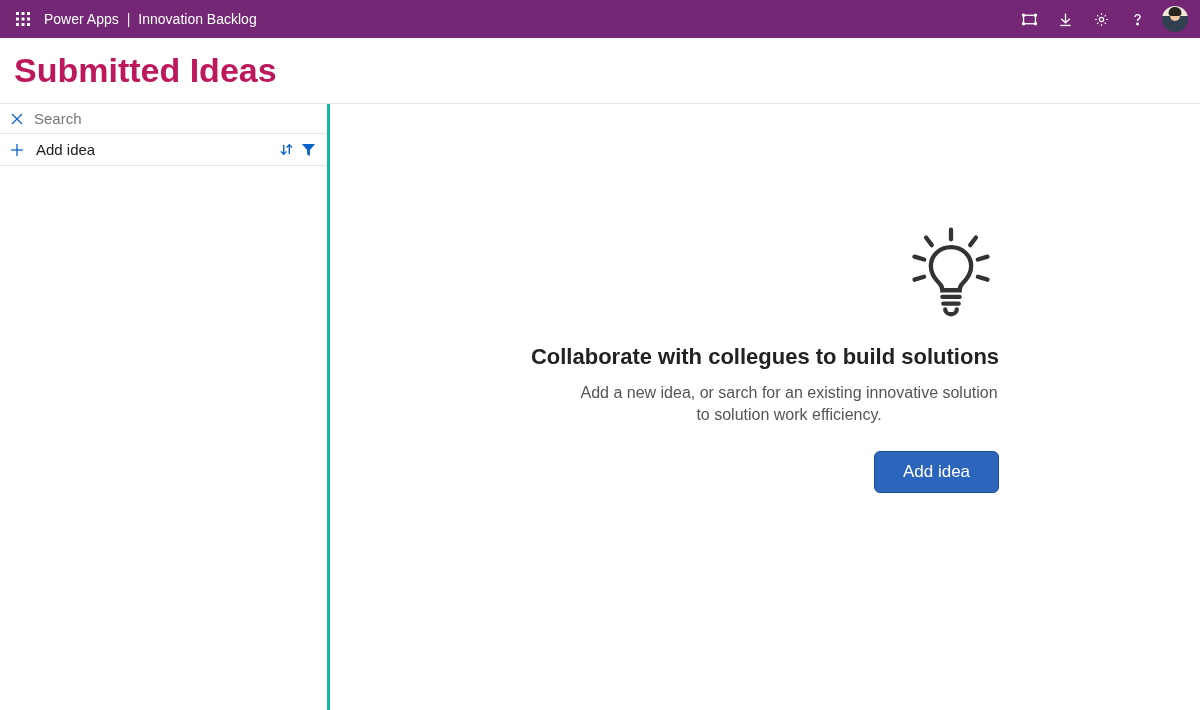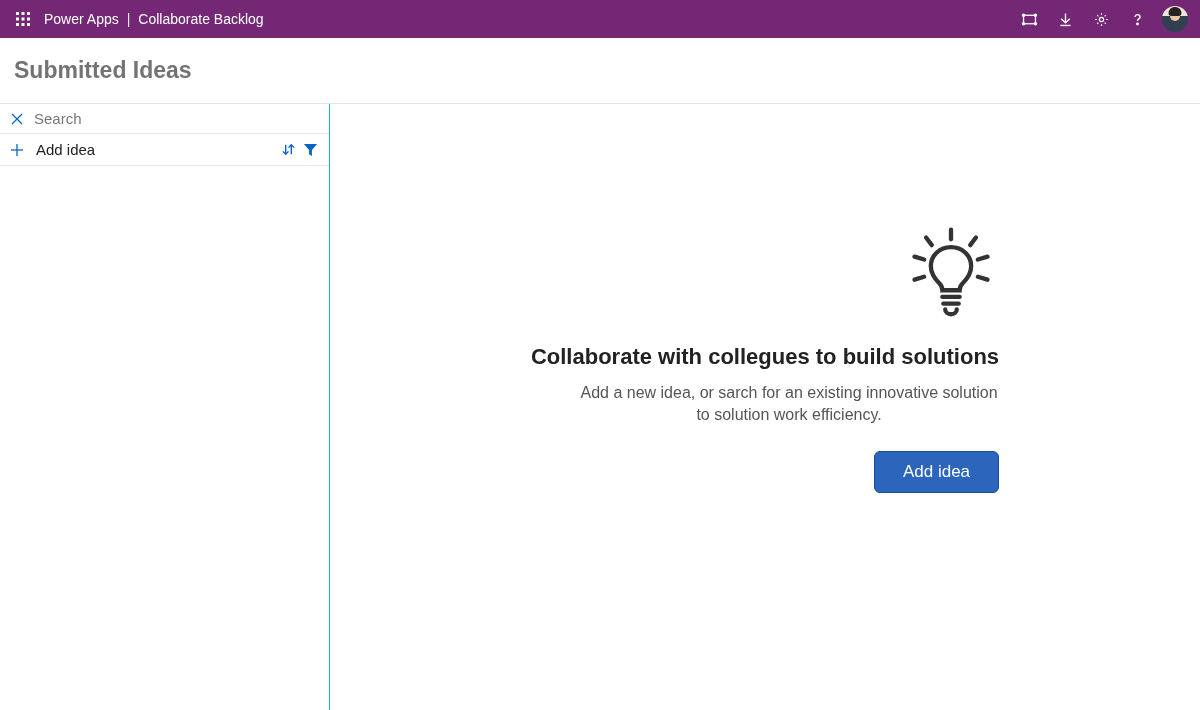--- a/index.html
+++ b/index.html
@@ -51,29 +51,29 @@
       transform:translateX(-50%);
       width:13px; height:9px; background:#28241f; border-radius:6px 6px 3px 3px;
     }
 
     .titlebar {
       height: 66px;
       display: flex; align-items: center;
       padding: 0 14px;
       border-bottom: 1px solid #e4e4e4;
     }
-    .titlebar h1 { font-size: 23px; font-weight: 600; color: #737373; }
+    .titlebar h1 { font-size: 34px; font-weight: 600; color: #be185d; }
 
     .content {
       display: flex;
       height: calc(710px - 38px - 66px);
     }
     .sidepanel {
       width: 330px;
-      border-right: 1px solid #14b8a6;
+      border-right: 3px solid #14b8a6;
     }
     .rowitem {
       display: flex; align-items: center;
       height: 30px;
       border-bottom: 1px solid #e8e8e8;
       padding: 0 8px;
       font-size: 15px;
     }
     .search-row { color: #555; }
     .search-row input {
@@ -131,21 +131,21 @@
         <rect x="5.5" y="5.5" width="3" height="3"></rect>
         <rect x="11" y="5.5" width="3" height="3"></rect>
         <rect x="0" y="11" width="3" height="3"></rect>
         <rect x="5.5" y="11" width="3" height="3"></rect>
         <rect x="11" y="11" width="3" height="3"></rect>
       </svg>
   </div>
   <div class="brand">
     <span>Power Apps</span>
     <span class="sep">|</span>
-    <span>Collaborate Backlog</span>
+    <span>Innovation Backlog</span>
   </div>
   <div class="spacer"></div>
   <div class="topicons">
     <div class="topicon">
       <svg viewBox="0 0 20 20" fill="none" stroke="currentColor" stroke-width="1.5">
         <rect x="3" y="5" width="14" height="10"></rect>
         <circle cx="3" cy="5" r="1.3" fill="currentColor"></circle>
         <circle cx="17" cy="5" r="1.3" fill="currentColor"></circle>
         <circle cx="3" cy="15" r="1.3" fill="currentColor"></circle>
         <circle cx="17" cy="15" r="1.3" fill="currentColor"></circle>

